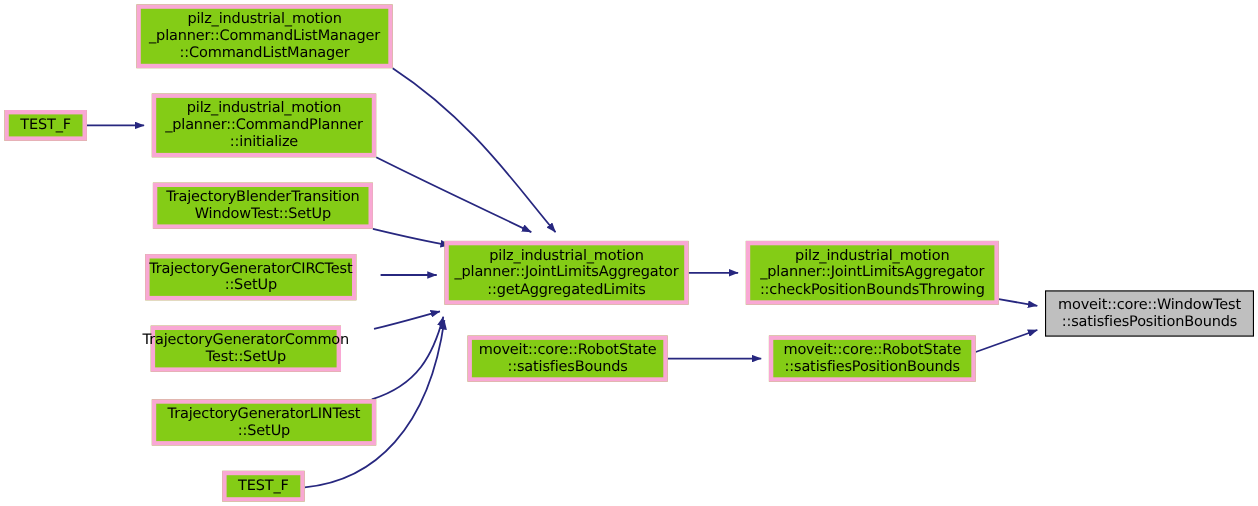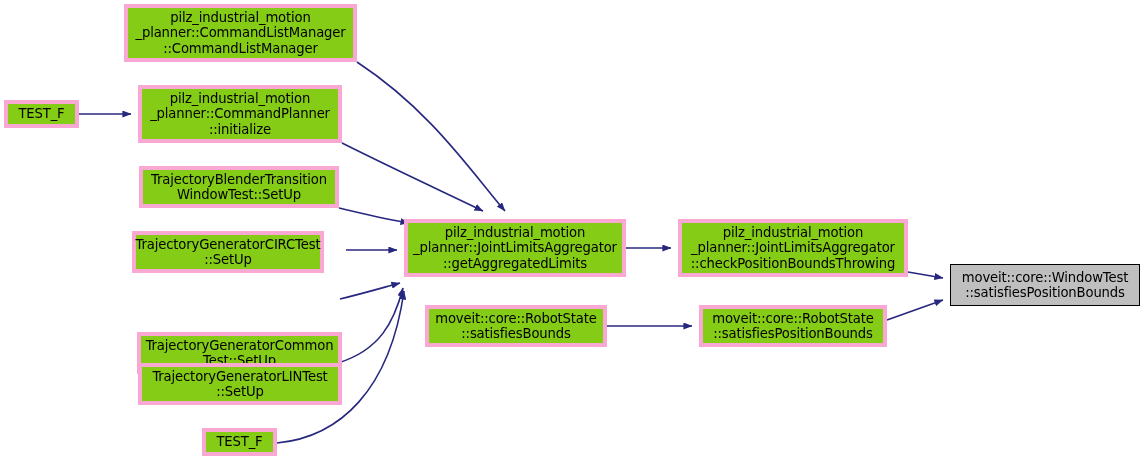--- a/index.html
+++ b/index.html
@@ -86,21 +86,21 @@
   <div class="node" style="left:138px;top:85px;width:204px;height:58px;">pilz_industrial_motion
 _planner::CommandPlanner
 ::initialize</div>
 
   <div class="node" style="left:139px;top:166px;width:200px;height:42px;">TrajectoryBlenderTransition
 WindowTest::SetUp</div>
 
   <div class="node" style="left:132px;top:231px;width:192px;height:42px;">TrajectoryGeneratorCIRCTest
 ::SetUp</div>
 
-  <div class="node" style="left:137px;top:296px;width:205px;height:42px;margin-top:36px;">TrajectoryGeneratorCommon
+  <div class="node" style="left:137px;top:296px;width:173px;height:42px;">TrajectoryGeneratorCommon
 Test::SetUp</div>
 
   <div class="node" style="left:138px;top:363px;width:204px;height:42px;">TrajectoryGeneratorLINTest
 ::SetUp</div>
 
   <div class="node" style="left:202px;top:428px;width:75px;height:28px;">TEST_F</div>
 
   <div class="node" style="left:404px;top:219px;width:222px;height:58px;">pilz_industrial_motion
 _planner::JointLimitsAggregator
 ::getAggregatedLimits</div>

